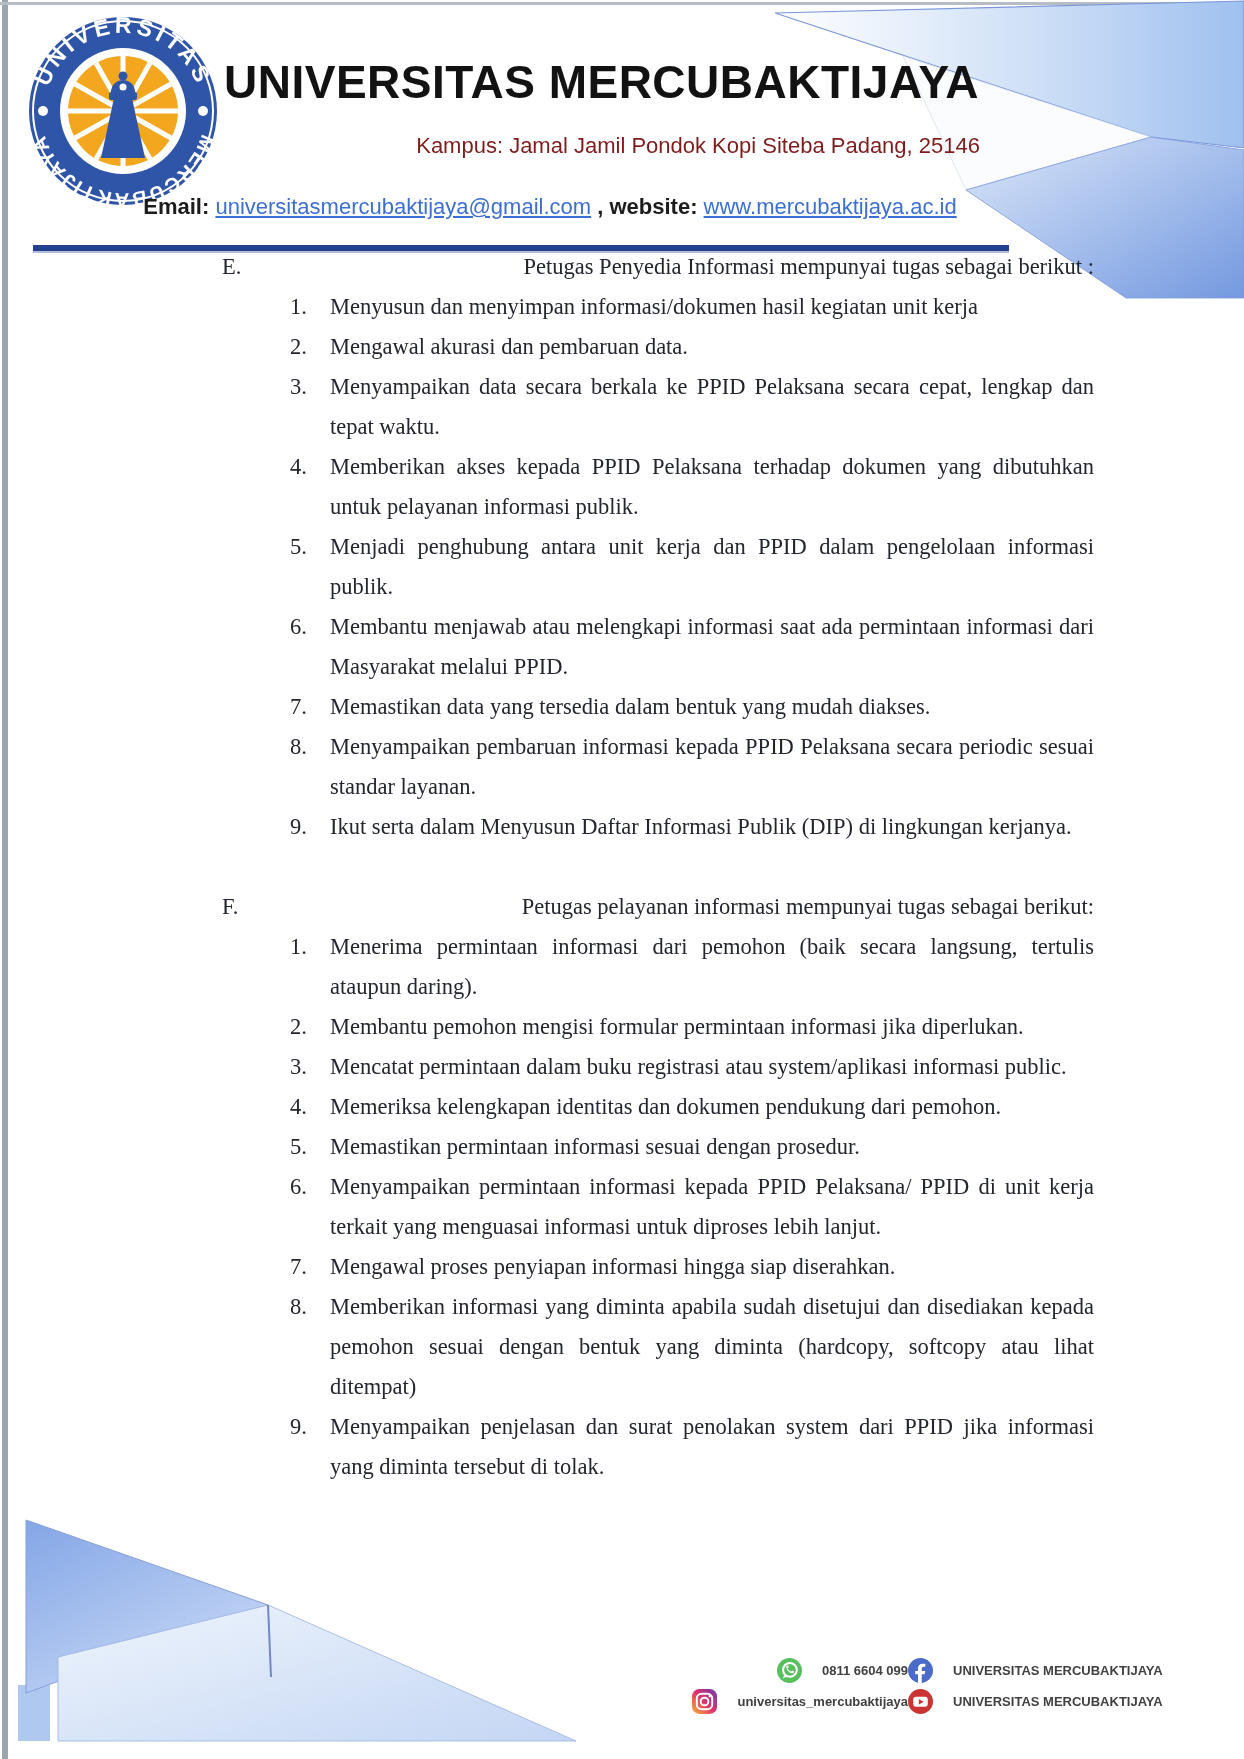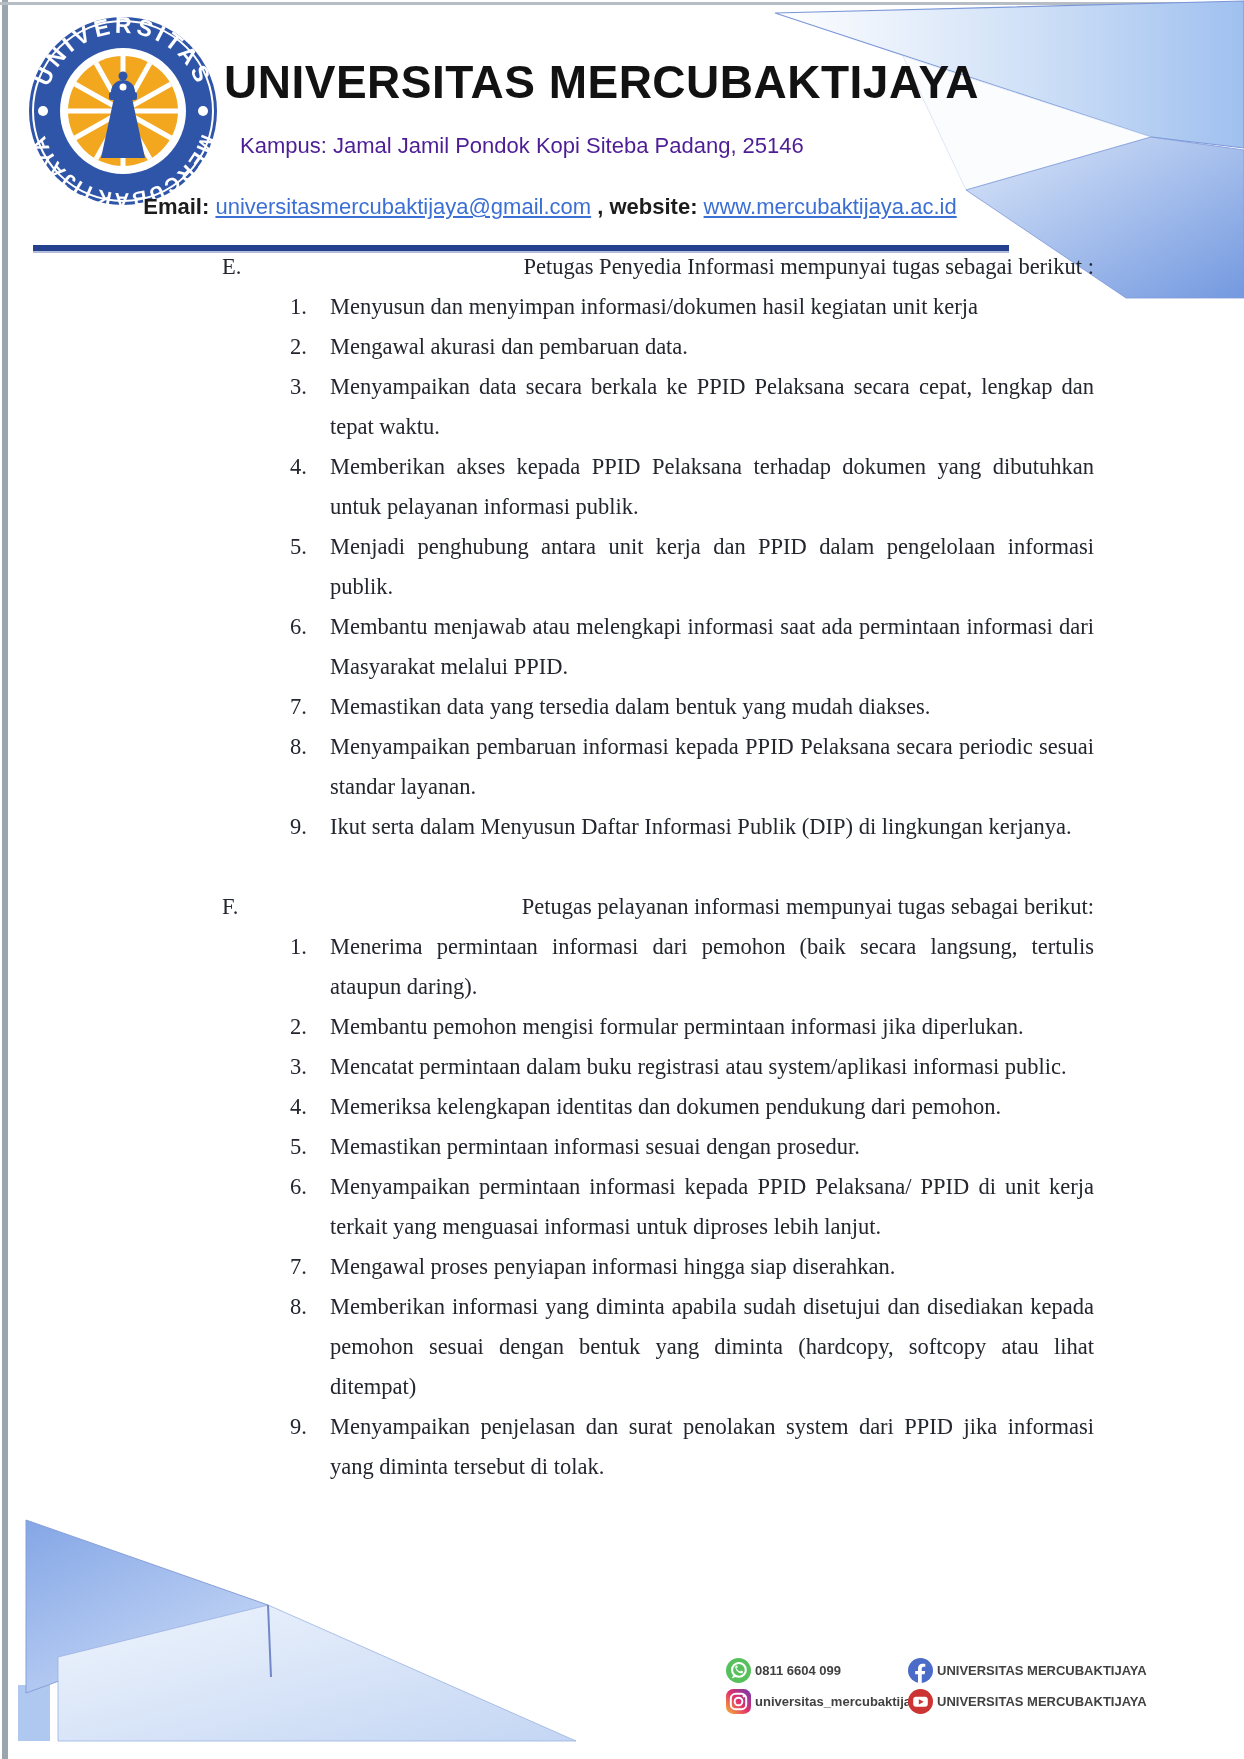--- a/index.html
+++ b/index.html
@@ -12,22 +12,22 @@
   .edge-left { position:absolute; left:2px; top:0; width:6px; height:1759px; background:#9aa5ad; }
   .edge-top  { position:absolute; left:0; top:2px; width:1244px; height:3px; background:#b6bdc4; }
 
   
   .logo { position:absolute; left:28px; top:16px; width:190px; height:190px; }
   .uni-name {
     position:absolute; left:224px; top:55px; width:820px;
     font-size:46px; font-weight:700; letter-spacing:0.5px; color:#121212; white-space:nowrap;
   }
   .addr-block {
-    position:absolute; left:240px; top:129px; width:740px; text-align:left;
-    font-size:22px; line-height:33px; color:#4c1d95;
+    position:absolute; left:240px; top:129px; width:740px; text-align:right;
+    font-size:22px; line-height:33px; color:#7f1d1d;
   }
   .email-line {
     position:absolute; left:140px; top:194px; width:820px; text-align:center;
     font-size:22px; color:#1c1c1c; font-weight:700;
   }
   .link { color:#3b6fd4; text-decoration:underline; cursor:pointer; font-weight:400; }
   .rule {
     position:absolute; left:33px; top:245px; width:976px; height:6px;
     background:#24418f; box-shadow:0 2px 0 rgba(36,65,143,0.35);
   }
@@ -47,21 +47,21 @@
   .num { width:40px; flex:none; }
   .txt { flex:1; text-align:justify; text-justify:inter-word; }
   .sec-f { margin-top:40px; }
 
   
   .contacts {
     position:absolute; left:726px; top:1658px;
     display:grid; grid-template-columns:182px auto; row-gap:6px; align-items:center;
     font-size:13px; font-weight:700; color:#414141; font-family:"Liberation Sans", sans-serif;
   }
-  .contact { display:flex; align-items:center; gap:4px; white-space:nowrap; }
+  .contact { display:flex; align-items:center; gap:20px; white-space:nowrap;justify-content:flex-end; }
   .cicon { width:25px; height:25px; flex:none; display:inline-block; }
 </style>
 </head>
 <body>
 
 <div class="page">
   <div class="edge-left"></div>
   <div class="edge-top"></div>
 
   <svg class="ribbon-tr" viewBox="0 0 474 300">

